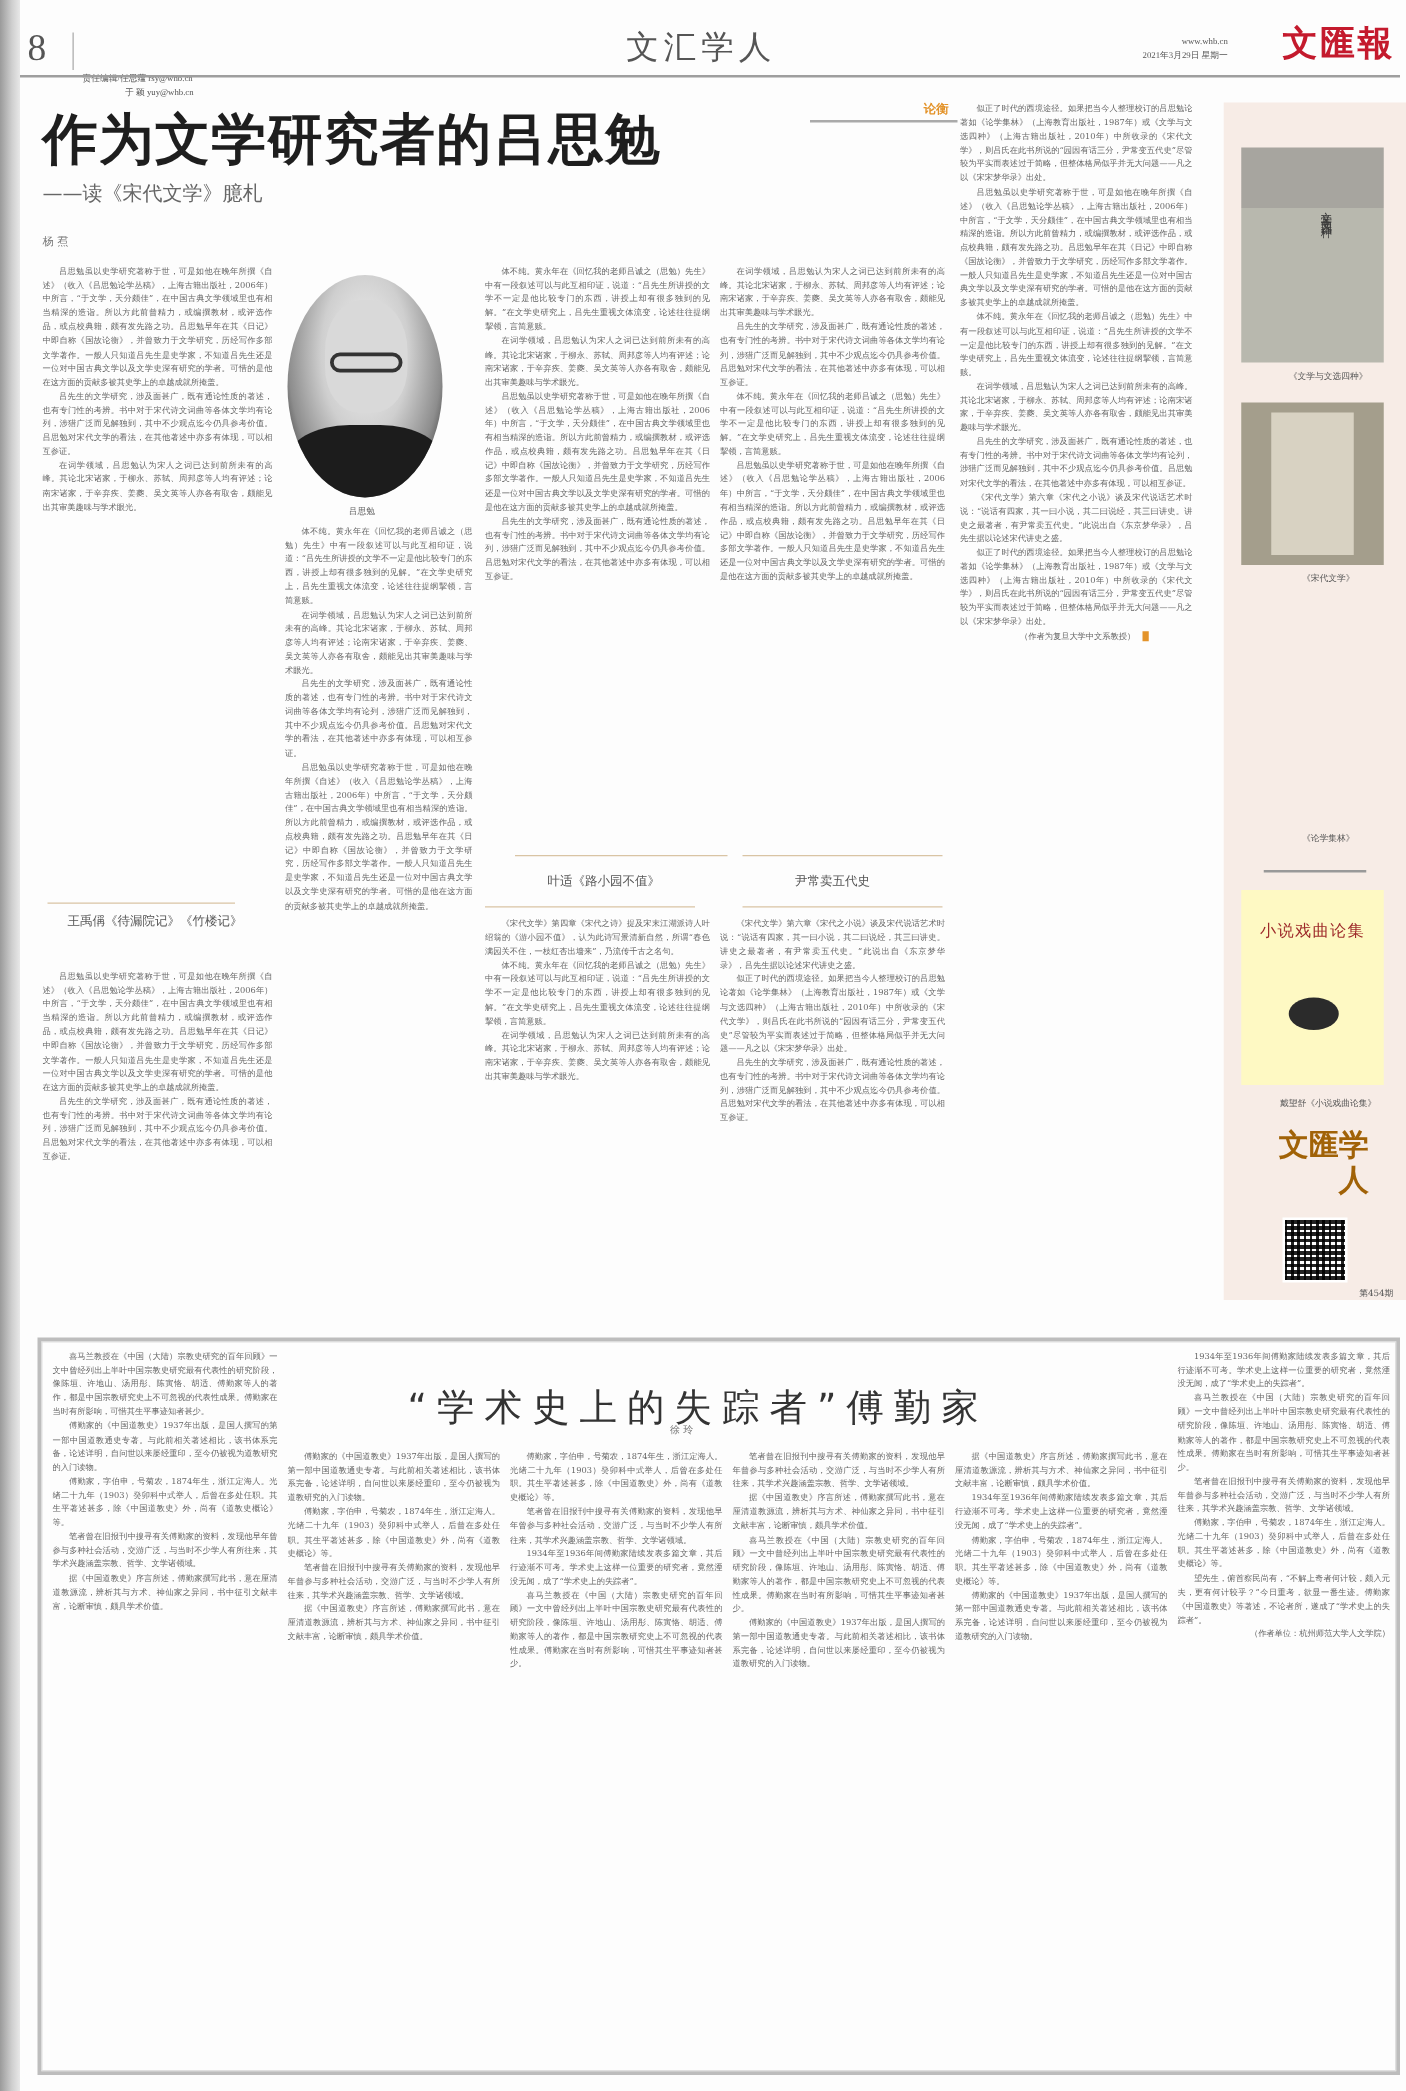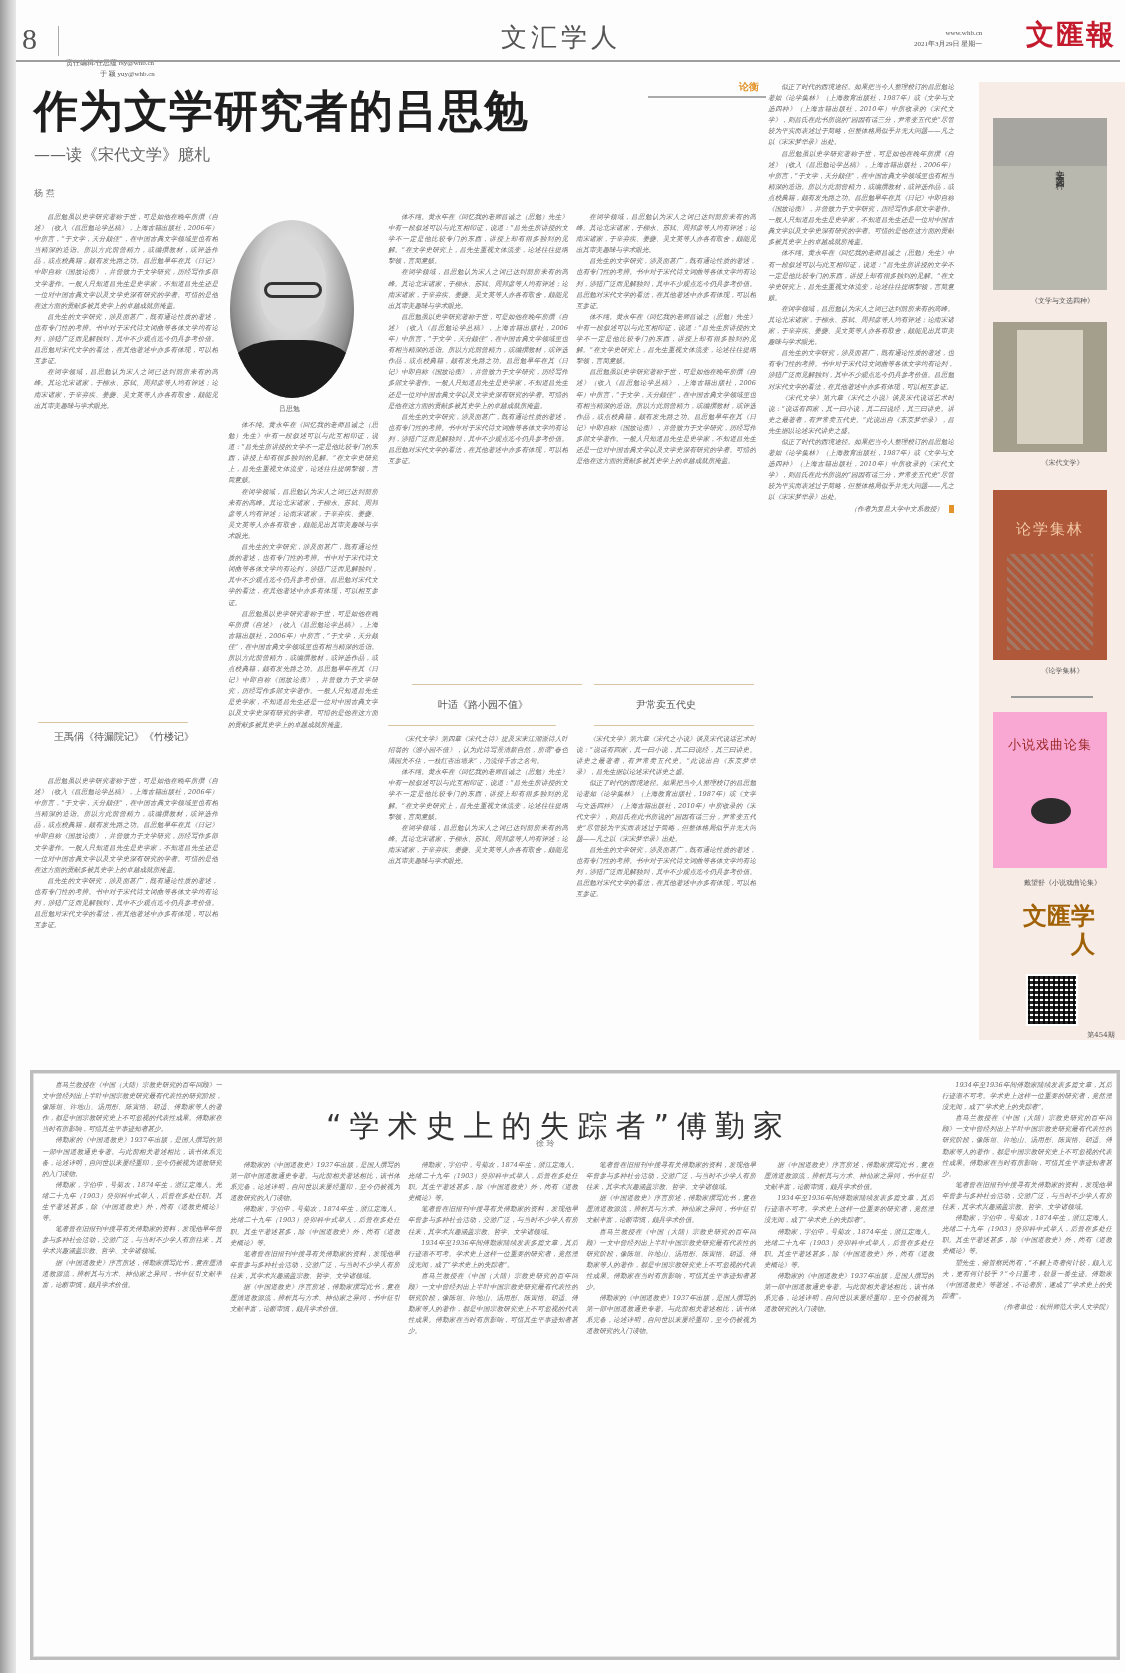--- a/index.html
+++ b/index.html
@@ -26,21 +26,21 @@
   .logo { position: absolute; left: 1010px; top: 16px; font-size: 28px; color: #c41a2d; font-weight: bold; letter-spacing: 2px; font-family: "DejaVu Serif", serif; }
   .header-rule { position: absolute; left: 0; top: 60px; width: 1104px; height: 2px; background: #9e9e9e; }
 
   
   .title { position: absolute; left: 18px; top: 82px; font-size: 44px; font-weight: bold; color: #1e1e1e; font-family: "DejaVu Sans", sans-serif; letter-spacing: 1px; }
   .subtitle { position: absolute; left: 18px; top: 145px; font-size: 16px; color: #666; font-family: "DejaVu Sans", sans-serif; }
   .byline { position: absolute; left: 18px; top: 187px; font-size: 9px; color: #777; }
   .col-tag-rule { position: absolute; left: 632px; top: 96px; width: 118px; height: 2px; background: #aaa; }
   .col-tag { position: absolute; left: 723px; top: 80px; font-size: 10px; color: #e3932a; font-weight: bold; }
 
-  .col { position: absolute; font-size: 6.6px; line-height: 11.1px; color: #666; text-align: justify; overflow: hidden; word-break: break-all; font-style: italic; }
+  .col { position: absolute; font-size: 6.6px; line-height: 11.1px; color: #666; text-align: justify; overflow: hidden; word-break: break-all; }
   .col p { text-indent: 2em; }
 
   .portrait {
     position: absolute; left: 214px; top: 220px; width: 124px; height: 178px; border-radius: 50%;
     background: radial-gradient(ellipse at 50% 35%, #f2f2f2 0%, #cfcfcf 40%, #8d8d8d 70%, #2a2a2a 90%);
     overflow: hidden;
   }
   .portrait .face { position: absolute; left: 30px; top: 20px; width: 66px; height: 90px; border-radius: 45% 45% 40% 40%; background: #d9d9d9; }
   .portrait .glasses { position: absolute; left: 34px; top: 62px; width: 58px; height: 16px; border: 3px solid #333; border-radius: 8px; border-left-width: 3px; }
   .portrait .coat { position: absolute; left: 0; top: 120px; width: 124px; height: 70px; background: #1c1c1c; border-radius: 40% 40% 0 0; }
@@ -53,21 +53,21 @@
   .sidebar { position: absolute; left: 963px; top: 82px; width: 146px; height: 958px; background: #f7ece6; }
   .book { position: absolute; left: 14px; width: 114px; }
   .book-caption { position: absolute; left: 0; width: 167px; text-align: center; font-size: 7px; color: #555; }
   .cover1 { background: linear-gradient(#a7a59f 0 28%, #b8b8ae 28%); height: 172px; top: 36px; }
   .cover1 .vt { position: absolute; left: 60px; top: 44px; writing-mode: vertical-rl; font-size: 9px; color: #3a3a3a; letter-spacing: 2px; }
   .cover2 { background: #a49e8c; height: 130px; top: 240px; }
   .cover2 .inner { position: absolute; left: 24px; top: 8px; width: 66px; height: 114px; background: #d8d2c2; }
   .cover3 { background: #b0583a; height: 170px; top: 408px; }
   .cover3 .t { position: absolute; left: 0; top: 30px; width: 114px; text-align: center; font-size: 15px; color: #f2c9a6; letter-spacing: 2px; }
   .cover3 .pattern { position: absolute; left: 14px; top: 64px; width: 86px; height: 96px; background: repeating-linear-gradient(45deg, #9b8a80 0 3px, #b0583a 3px 7px); opacity: .6; }
-  .cover4 { background: #f9a8d4; height: 156px; top: 638px; }
+  .cover4 { background: #fef9c3; height: 156px; top: 638px; }
   .cover4 .t { position: absolute; left: 0; top: 24px; width: 114px; text-align: center; font-size: 13px; color: #9e2a2a; letter-spacing: 1px; }
   .cover4 .blot { position: absolute; left: 38px; top: 86px; width: 40px; height: 26px; border-radius: 50%; background: #2b2b2b; }
   .side-rule { position: absolute; left: 32px; top: 696px; width: 82px; height: 2px; background: #999; }
   .brand { position: absolute; left: 36px; top: 820px; width: 80px; text-align: right; color: #a16207; font-size: 24px; font-weight: bold; line-height: 28px; }
   .qr { position: absolute; left: 47px; top: 892px; width: 52px; height: 52px; background:
       repeating-linear-gradient(0deg, #222 0 3px, #fff 3px 5px),
       repeating-linear-gradient(90deg, #222 0 2px, #fff 2px 5px);
       background-blend-mode: multiply; border: 2px solid #fff; }
   .issue { position: absolute; left: 12px; top: 948px; width: 174px; text-align: center; font-size: 7px; color: #555; padding-left: 46px; }
 
@@ -139,21 +139,21 @@
     <p>吕思勉虽以史学研究著称于世，可是如他在晚年所撰《自述》（收入《吕思勉论学丛稿》，上海古籍出版社，2006年）中所言，“于文学，天分颇佳”，在中国古典文学领域里也有相当精深的造诣。所以方此前曾精力，或编撰教材，或评选作品，或点校典籍，颇有发先路之功。吕思勉早年在其《日记》中即自称《国故论衡》，并曾致力于文学研究，历经写作多部文学著作。一般人只知道吕先生是史学家，不知道吕先生还是一位对中国古典文学以及文学史深有研究的学者。可惜的是他在这方面的贡献多被其史学上的卓越成就所掩盖。</p>
   </div>
   <div class="col" style="left:752px;top:82px;width:186px;height:990px">
     <p>似正了时代的西境途径。如果把当今人整理校订的吕思勉论著如《论学集林》（上海教育出版社，1987年）或《文学与文选四种》（上海古籍出版社，2010年）中所收录的《宋代文学》，则吕氏在此书所说的“园因有话三分，尹常变五代史”尽管较为平实而表述过于简略，但整体格局似乎并无大问题——凡之以《宋宋梦华录》出处。</p>
     <p>吕思勉虽以史学研究著称于世，可是如他在晚年所撰《自述》（收入《吕思勉论学丛稿》，上海古籍出版社，2006年）中所言，“于文学，天分颇佳”，在中国古典文学领域里也有相当精深的造诣。所以方此前曾精力，或编撰教材，或评选作品，或点校典籍，颇有发先路之功。吕思勉早年在其《日记》中即自称《国故论衡》，并曾致力于文学研究，历经写作多部文学著作。一般人只知道吕先生是史学家，不知道吕先生还是一位对中国古典文学以及文学史深有研究的学者。可惜的是他在这方面的贡献多被其史学上的卓越成就所掩盖。</p>
     <p>体不纯。黄永年在《回忆我的老师吕诚之（思勉）先生》中有一段叙述可以与此互相印证，说道：“吕先生所讲授的文学不一定是他比较专门的东西，讲授上却有很多独到的见解。”在文学史研究上，吕先生重视文体流变，论述往往提纲挈领，言简意赅。</p>
     <p>在词学领域，吕思勉认为宋人之词已达到前所未有的高峰。其论北宋诸家，于柳永、苏轼、周邦彦等人均有评述；论南宋诸家，于辛弃疾、姜夔、吴文英等人亦各有取舍，颇能见出其审美趣味与学术眼光。</p>
     <p>吕先生的文学研究，涉及面甚广，既有通论性质的著述，也有专门性的考辨。书中对于宋代诗文词曲等各体文学均有论列，涉猎广泛而见解独到，其中不少观点迄今仍具参考价值。吕思勉对宋代文学的看法，在其他著述中亦多有体现，可以相互参证。</p>
     <p>《宋代文学》第六章《宋代之小说》谈及宋代说话艺术时说：“说话有四家，其一曰小说，其二曰说经，其三曰讲史。讲史之最著者，有尹常卖五代史。”此说出自《东京梦华录》，吕先生据以论述宋代讲史之盛。</p>
     <p>似正了时代的西境途径。如果把当今人整理校订的吕思勉论著如《论学集林》（上海教育出版社，1987年）或《文学与文选四种》（上海古籍出版社，2010年）中所收录的《宋代文学》，则吕氏在此书所说的“园因有话三分，尹常变五代史”尽管较为平实而表述过于简略，但整体格局似乎并无大问题——凡之以《宋宋梦华录》出处。</p>
-    <p style="text-align:right"><span>（作者为复旦大学中文系教授）</span><span class="end-marker"></span></p>
+    <p style="text-align:center"><span>（作者为复旦大学中文系教授）</span><span class="end-marker"></span></p>
   </div>
 
   <div class="rule-light" style="left:22px;top:722px;width:150px"></div>
   <div class="side-heading" style="left:22px;top:730px;width:172px">王禹偁《待漏院记》《竹楼记》</div>
   <div class="col" style="left:18px;top:776px;width:184px;height:300px">
     <p>吕思勉虽以史学研究著称于世，可是如他在晚年所撰《自述》（收入《吕思勉论学丛稿》，上海古籍出版社，2006年）中所言，“于文学，天分颇佳”，在中国古典文学领域里也有相当精深的造诣。所以方此前曾精力，或编撰教材，或评选作品，或点校典籍，颇有发先路之功。吕思勉早年在其《日记》中即自称《国故论衡》，并曾致力于文学研究，历经写作多部文学著作。一般人只知道吕先生是史学家，不知道吕先生还是一位对中国古典文学以及文学史深有研究的学者。可惜的是他在这方面的贡献多被其史学上的卓越成就所掩盖。</p>
     <p>吕先生的文学研究，涉及面甚广，既有通论性质的著述，也有专门性的考辨。书中对于宋代诗文词曲等各体文学均有论列，涉猎广泛而见解独到，其中不少观点迄今仍具参考价值。吕思勉对宋代文学的看法，在其他著述中亦多有体现，可以相互参证。</p>
   </div>
 
   <div class="rule-light" style="left:396px;top:684px;width:170px"></div>
@@ -178,24 +178,20 @@
     <div class="book cover1">
       <div class="vt">文学与文选四种</div>
     </div>
     <div class="book-caption" style="top:214px">《文学与文选四种》</div>
 
     <div class="book cover2">
       <div class="inner"></div>
     </div>
     <div class="book-caption" style="top:376px">《宋代文学》</div>
 
-    <div class="book cover3">
-      <div class="t">论学集林</div>
-      <div class="pattern"></div>
-    </div>
     <div class="book-caption" style="top:584px">《论学集林》</div>
 
     <div class="side-rule" style="top:614px"></div>
 
     <div class="book cover4" style="top:630px">
       <div class="t">小说戏曲论集</div>
       <div class="blot"></div>
     </div>
     <div class="book-caption" style="top:796px">戴望舒《小说戏曲论集》</div>
 

